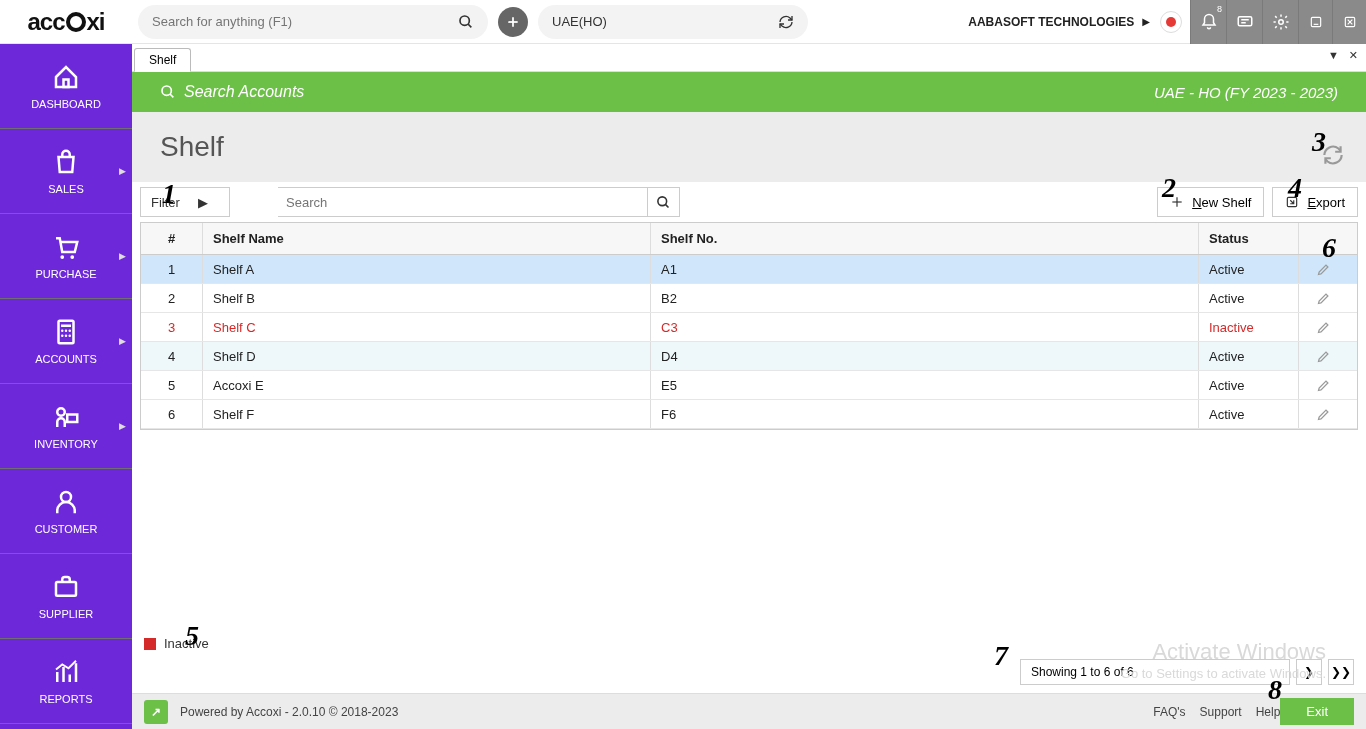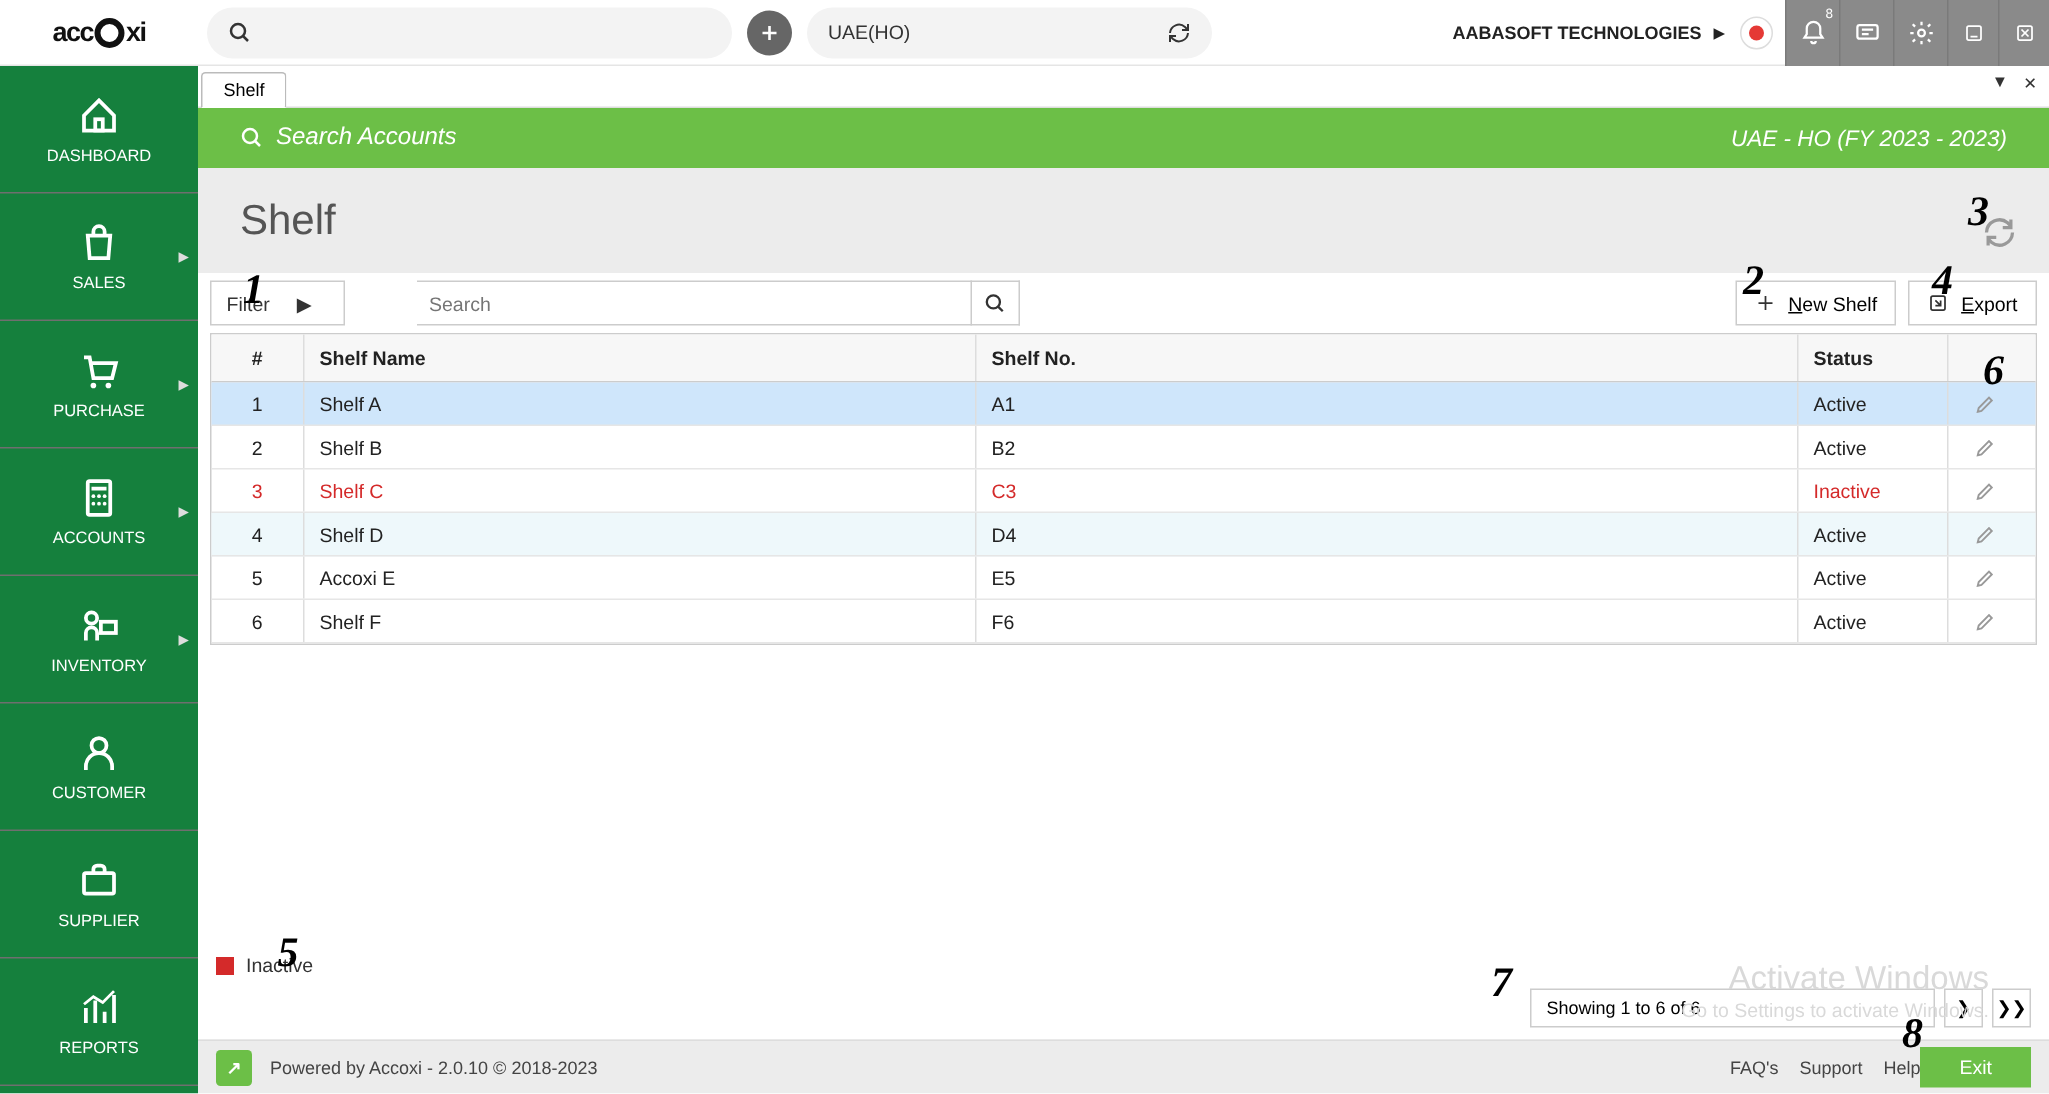--- a/index.html
+++ b/index.html
@@ -1,36 +1,36 @@
 <!DOCTYPE html>
 <html><head>
 <meta charset="utf-8">
 <style>
 * { box-sizing: border-box; margin: 0; padding: 0; font-family: "Segoe UI", Arial, sans-serif; }
 html, body { width: 1366px; height: 729px; overflow: hidden; background: #fff; }
 
 .topbar { height: 44px; display: flex; align-items: center; background: #fff; border-bottom: 1px solid #e5e5e5; }
-.logo { width: 132px; height: 44px; display: flex; align-items: center; justify-content: center; font-weight: 900; font-size: 18px; letter-spacing: -1px; color: #111; }
+.logo { width: 132px; height: 44px; display: flex; align-items: center; justify-content: center; font-weight: 900; font-size: 24px; letter-spacing: -1px; color: #111; }
 .search-wrap { flex: 0 0 350px; height: 34px; margin-left: 6px; background: #f3f3f3; border-radius: 17px; display: flex; align-items: center; padding: 0 14px; }
 .search-wrap input { flex: 1; border: none; background: transparent; font-size: 13px; color: #555; outline: none; }
 .circle-btn { width: 30px; height: 30px; border-radius: 50%; background: #666; color: #fff; display: flex; align-items: center; justify-content: center; margin: 0 10px; font-size: 18px; cursor: pointer; }
 .location-wrap { flex: 0 0 270px; height: 34px; background: #f3f3f3; border-radius: 17px; display: flex; align-items: center; padding: 0 14px; }
 .location-wrap span { flex: 1; font-size: 13px; color: #333; }
 .top-spacer { flex: 1; }
 .company { font-size: 12px; color: #222; margin-right: 8px; font-weight: 600; }
 .chev-r { font-size: 10px; color: #222; margin-right: 10px; }
 .red-dot { width: 22px; height: 22px; border-radius: 50%; background: #fff; border: 1px solid #ddd; display:flex;align-items:center;justify-content:center; margin-right: 8px;}
 .red-dot-inner{width:10px;height:10px;border-radius:50%;background:#e53935;}
 .sysbtns { display: flex; height: 44px; }
 .sysbtn { width: 36px; height: 44px; background: #8a8a8a; color: #fff; display: flex; align-items: center; justify-content: center; font-size: 16px; border-left: 1px solid #7a7a7a; cursor: pointer; position: relative; }
 .sysbtn.wide { width: 34px; }
 .badge { position: absolute; top: 4px; right: 4px; font-size: 9px; color: #fff; }
 
 .body { display: flex; height: 685px; }
-.sidebar { width: 132px; background: #15803d; display: flex; flex-direction: column; }
+.sidebar { width: 132px; background: #6d28d9; display: flex; flex-direction: column; }
 .side-item { height: 85px; border-bottom: 1px solid #6f6f6f; display: flex; flex-direction: column; align-items: center; justify-content: center; color: #fff; font-size: 11px; cursor: pointer; position: relative; }
 .side-item svg { width: 30px; height: 30px; margin-bottom: 6px; }
 .side-sub { position: absolute; right: 6px; color: #ddd; font-size: 9px; }
 
 .main { flex: 1; display: flex; flex-direction: column; background: #fff; position: relative; }
 .tabbar { height: 28px; background: #fff; border-bottom: 1px solid #ddd; display: flex; align-items: flex-end; padding-left: 2px; position: relative;}
 .tab { height: 24px; border: 1px solid #bbb; border-bottom: 1px solid #fff; background: #fff; padding: 0 14px; font-size: 12px; display: flex; align-items: center; margin-bottom: -1px; border-radius: 3px 3px 0 0; }
 .tab-controls { position: absolute; right: 8px; top: 5px; font-size: 11px; color: #333; display:flex; gap:10px; }
 .greenbar { height: 40px; background: #6cbf47; color: #fff; display: flex; align-items: center; padding: 0 28px; font-size: 16px; font-style: italic; }
 .greenbar .gb-right { margin-left: auto; font-size: 15px; }
@@ -84,20 +84,21 @@
 </head>
 <body>
 
 <div class="topbar">
   <div class="logo">
     <span>acc</span>
       <span style="display:inline-block;width:20px;height:20px;border:4px solid #111;border-radius:50%;margin:0 1px;"></span>
       <span>xi</span>
   </div>
   <div class="search-wrap">
+    <input placeholder="Search for anything (F1)" style="">
     <svg width="16" height="16" viewBox="0 0 24 24" fill="none" stroke="#333" stroke-width="2.5">
         <circle cx="10" cy="10" r="7"></circle>
         <line x1="20" y1="20" x2="15" y2="15"></line>
       </svg>
   </div>
   <div class="circle-btn">
     <svg width="14" height="14" viewBox="0 0 24 24" stroke="#fff" stroke-width="3">
         <line x1="12" y1="4" x2="12" y2="20"></line>
         <line x1="4" y1="12" x2="20" y2="12"></line>
       </svg>

